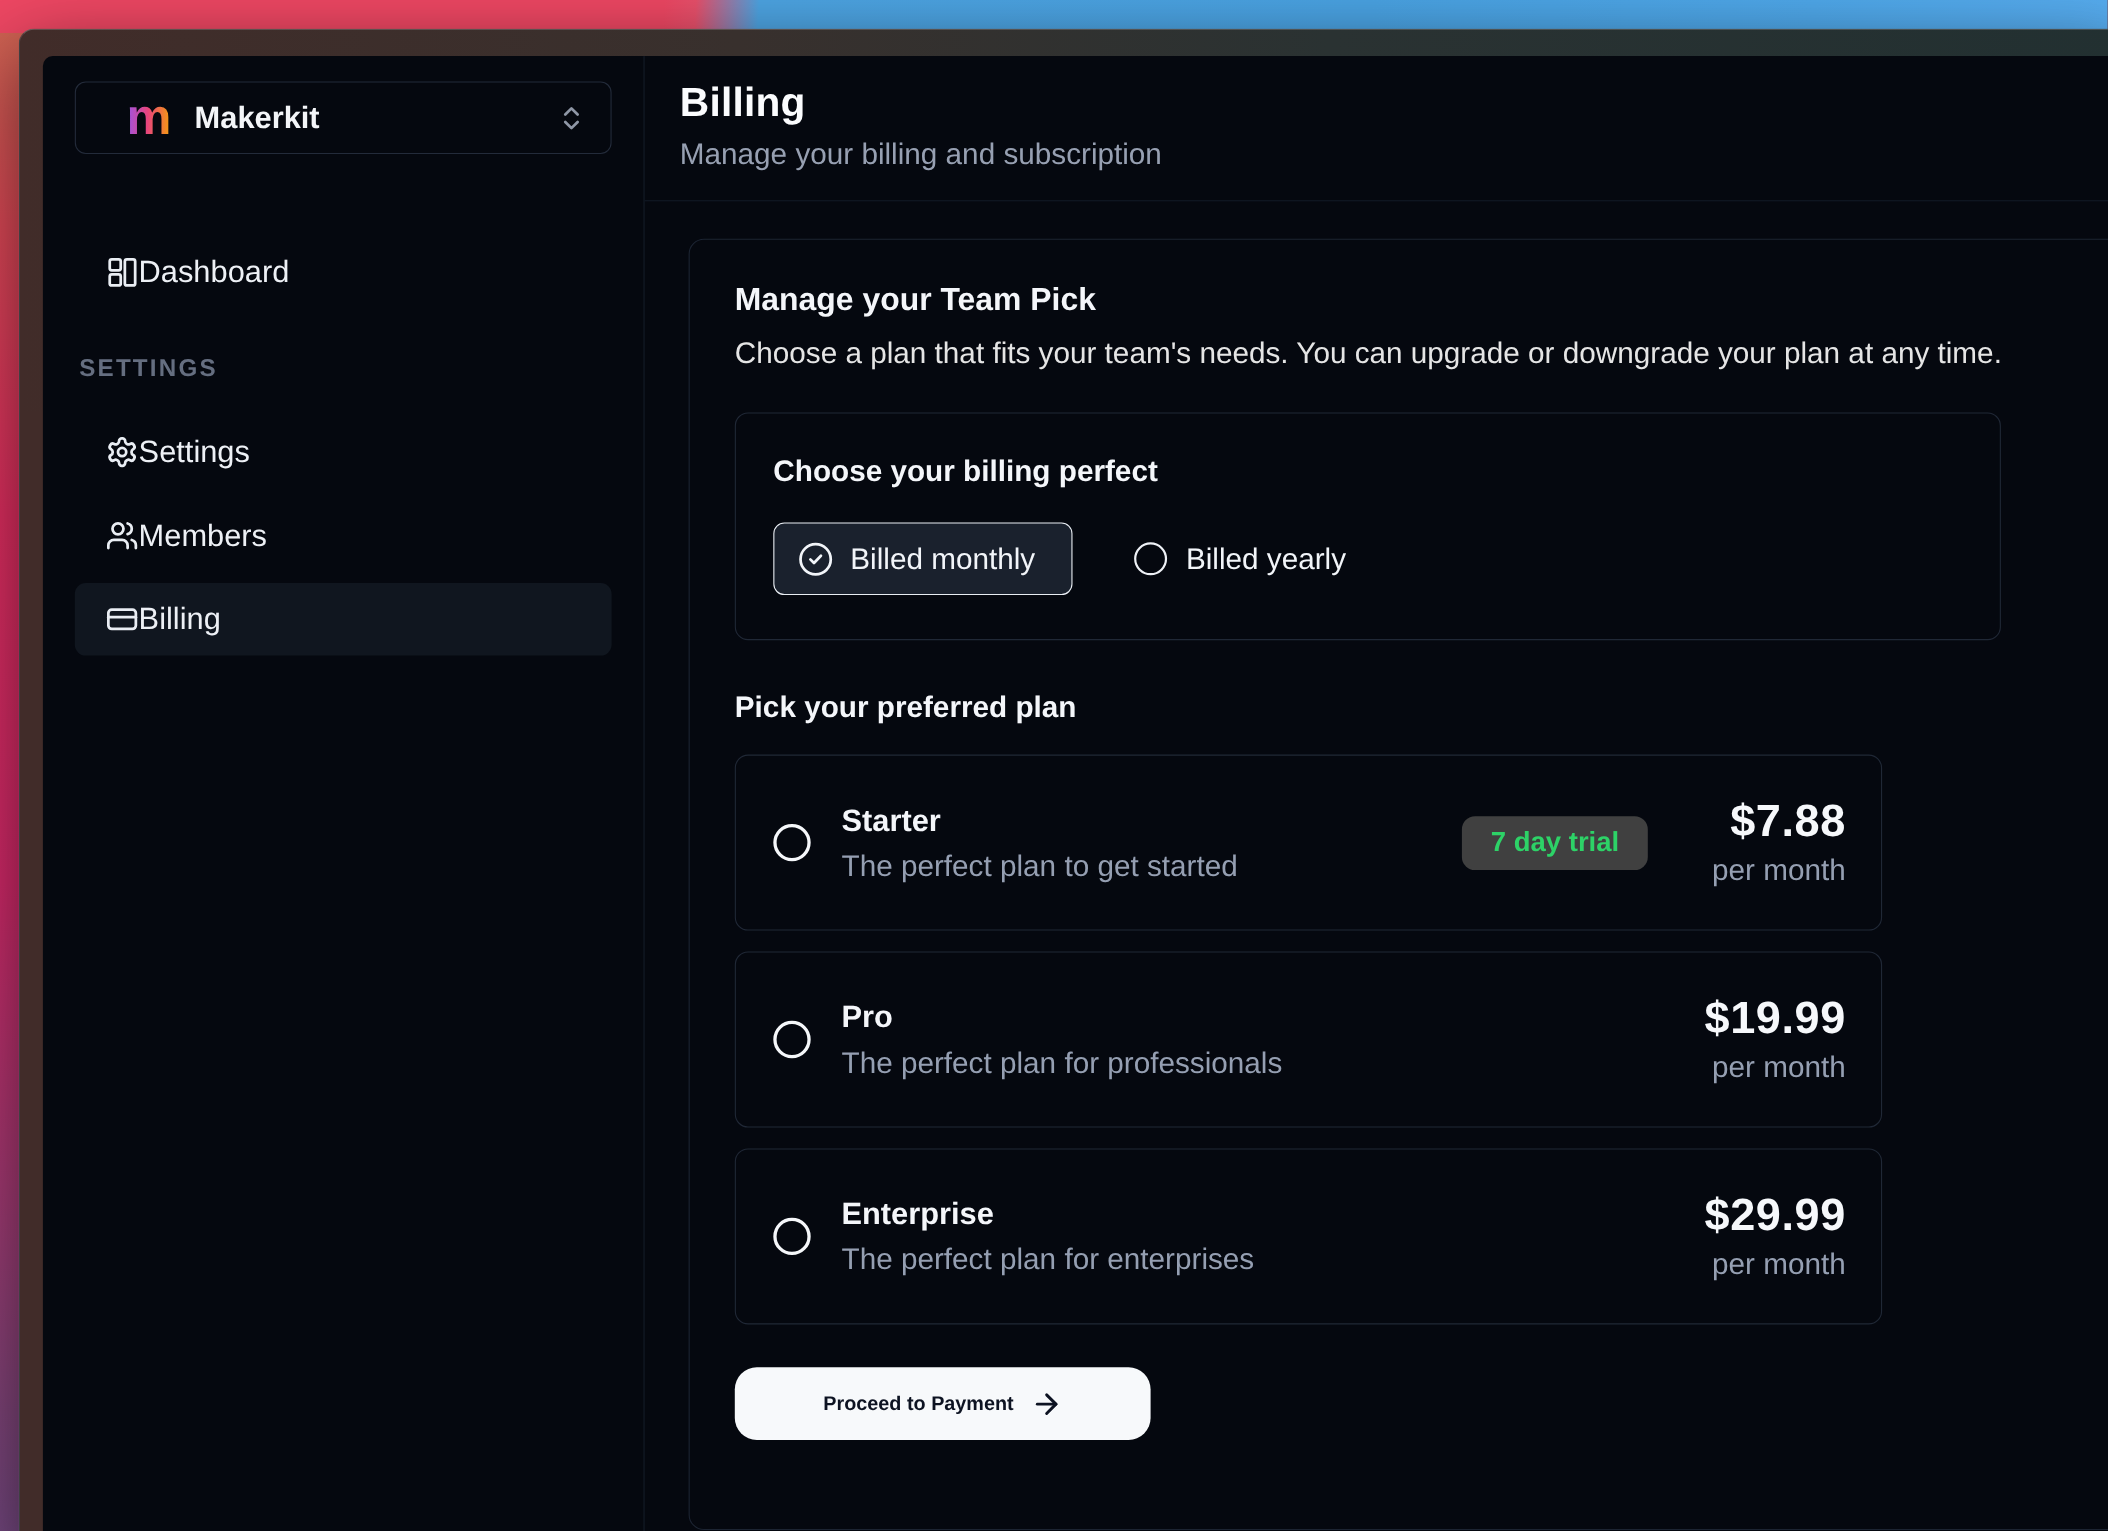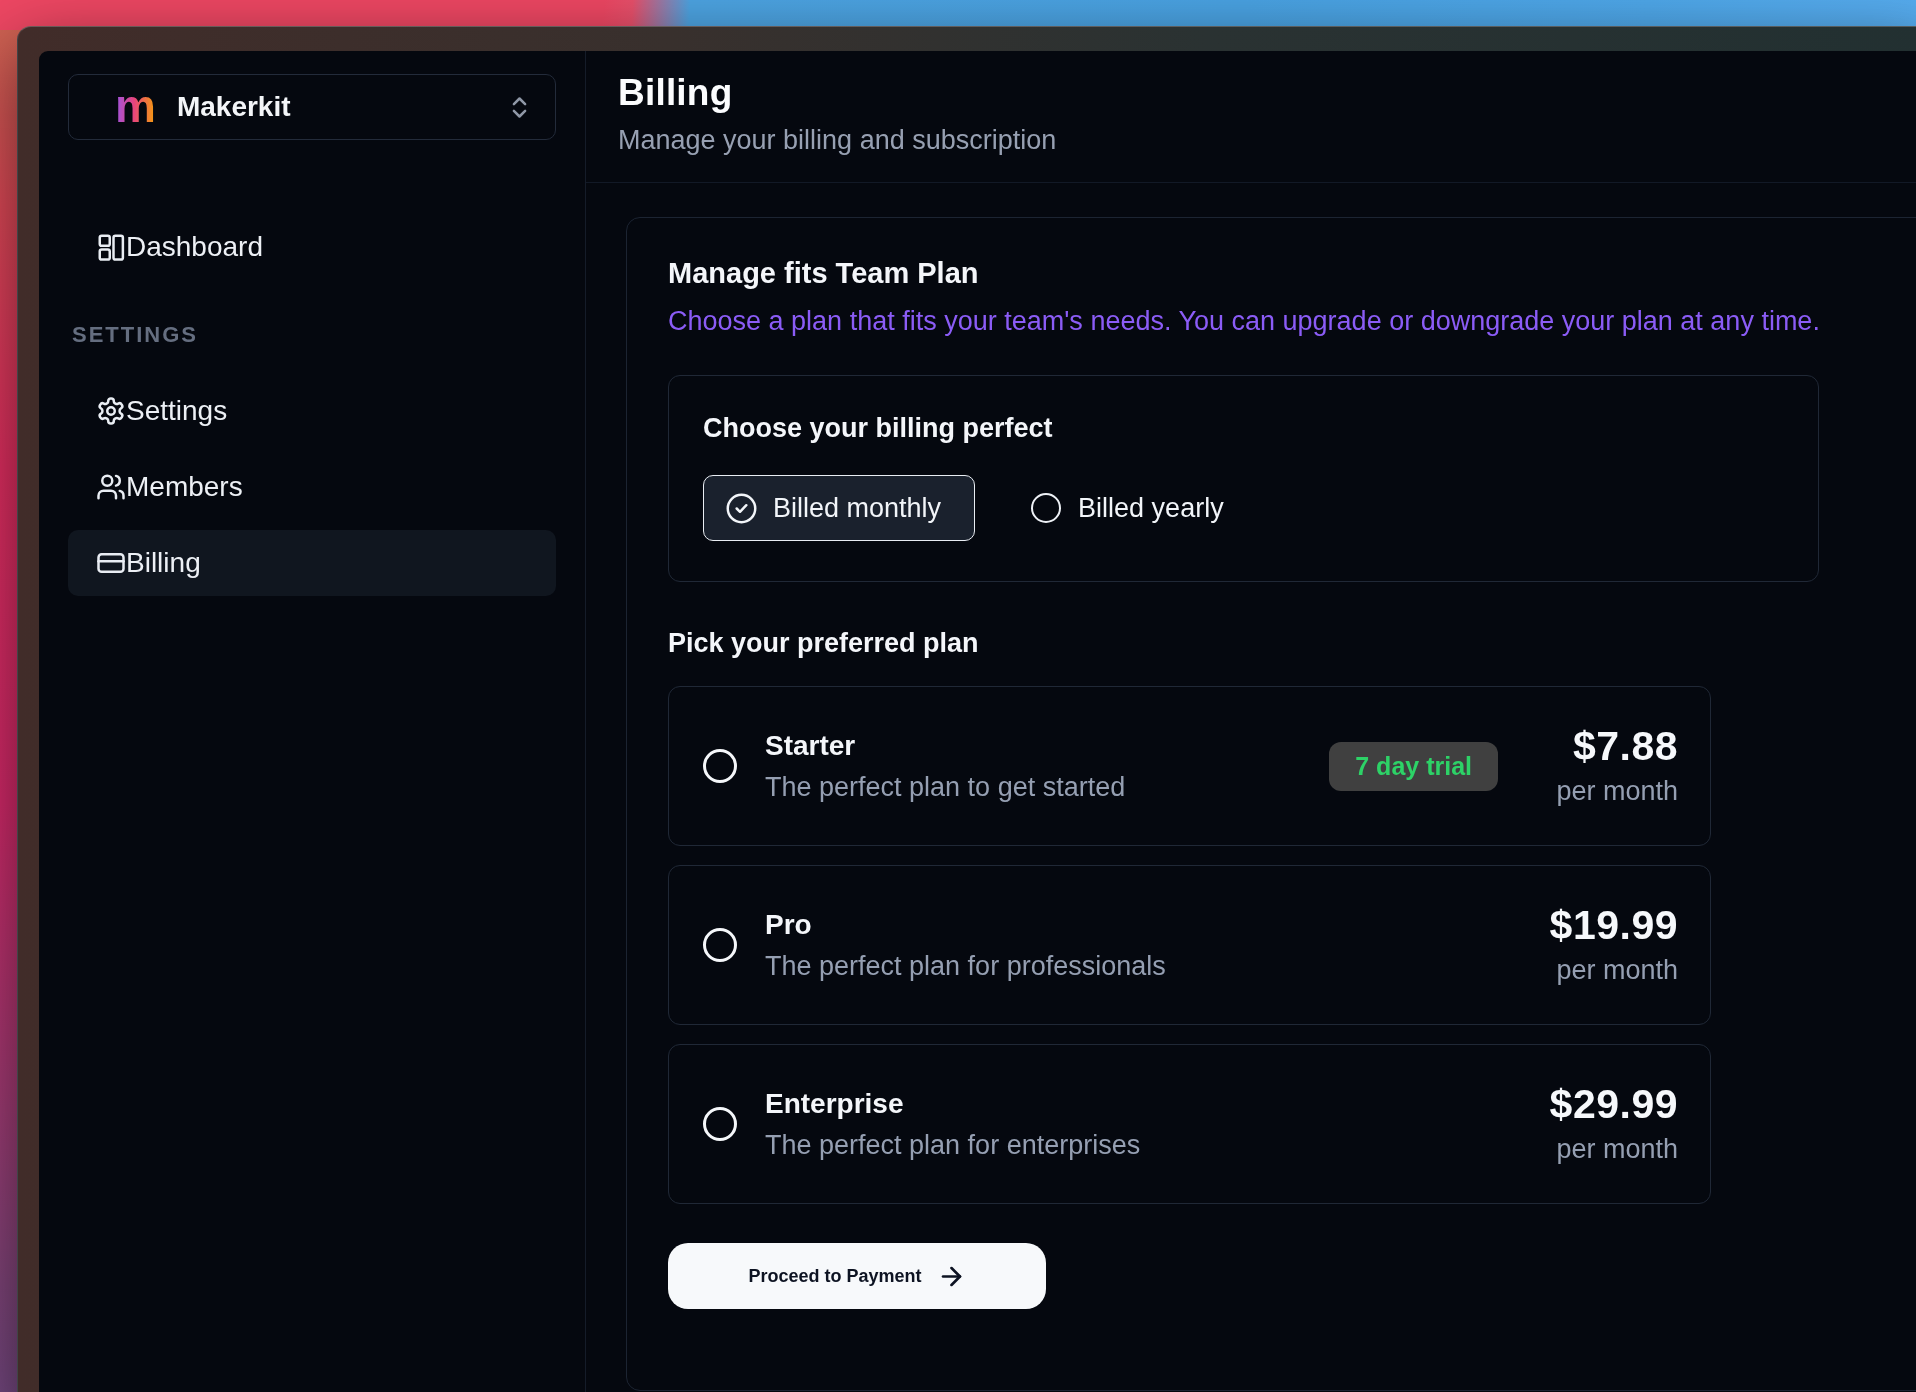--- a/index.html
+++ b/index.html
@@ -42,21 +42,21 @@
   
   .main { flex: 1 1 auto; display: flex; flex-direction: column; min-width: 0; }
   .page-header { padding: 21px 36px 0 32px; }
   .page-title { font-size: 37px; font-weight: 700; color: #fbfcfe; letter-spacing: 0.2px; }
   .page-subtitle { margin-top: 11px; font-size: 27px; color: #97a0b2; }
   .header-divider { margin-top: 26px; border-bottom: 1px solid #121926; }
 
   .card { margin: 34px -26px 0 40px; height: 1174px; border: 1px solid #1c2432; border-radius: 14px;
     padding: 39px 64px 46px 41px; }
   .card-title { font-size: 29px; font-weight: 700; color: #f4f6fa; }
-  .card-desc { margin-top: 16px; font-size: 27px; color: #8b5cf6; }
+  .card-desc { margin-top: 16px; font-size: 27px; color: #e5e5e5; }
 
   .interval-box { margin-top: 38px; width: 1151px; border: 1px solid #202836; border-radius: 12px;
     padding: 37px 34px 40px; }
   .interval-label { font-size: 27px; font-weight: 600; color: #f4f6fa; }
   .interval-row { margin-top: 31px; display: flex; align-items: center; }
   .chip { height: 66px; border: 1px solid #e9edf3; border-radius: 10px; background: #1a212d;
     display: inline-flex; align-items: center; gap: 15px; padding: 0 33px 0 21px;
     font-size: 27px; font-weight: 500; color: #f2f5f9; cursor: pointer; }
   .chip .ico { display: flex; color: #f2f5f9; }
   .radio-option { margin-left: 56px; display: inline-flex; align-items: center; gap: 17px;
@@ -158,21 +158,21 @@
       </aside>
 
       <main class="main">
         <div class="page-header">
           <div class="page-title">Billing</div>
           <div class="page-subtitle">Manage your billing and subscription</div>
         </div>
         <div class="header-divider"></div>
 
         <section class="card">
-          <div class="card-title">Manage fits Team Plan</div>
+          <div class="card-title">Manage your Team Pick</div>
           <div class="card-desc">Choose a plan that fits your team's needs. You can upgrade or downgrade your plan at any time.</div>
 
           <div class="interval-box">
             <div class="interval-label">Choose your billing perfect</div>
             <div class="interval-row">
               <div class="chip">
                 <span class="ico">
                   <svg width="33" height="33" viewBox="0 0 24 24" fill="none" stroke="currentColor" stroke-width="1.8" stroke-linecap="round" stroke-linejoin="round">
                       <circle cx="12" cy="12" r="10"></circle>
                       <path d="m8.5 12 2.4 2.4 4.6-4.8"></path>

